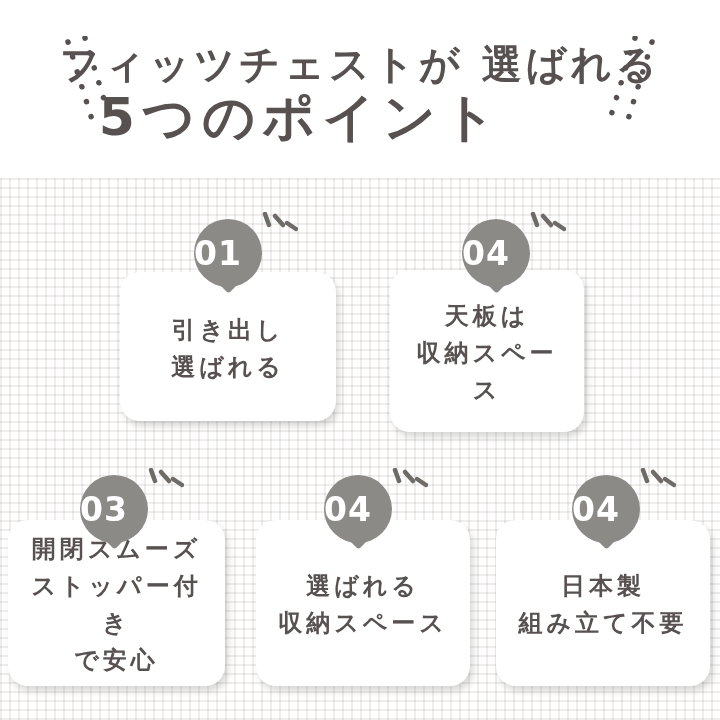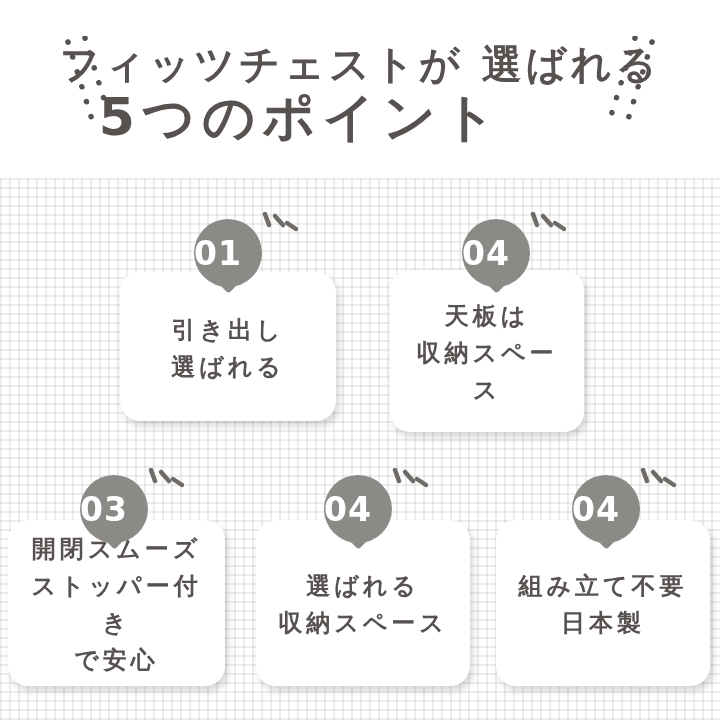--- a/index.html
+++ b/index.html
@@ -109,22 +109,22 @@
 
   <div class="card" style="left:256px;top:520px;width:214px;height:166px">
     <p class="card-text">
       <span class="ln">選ばれる</span>
       <span class="ln">収納スペース</span>
     </p>
   </div>
 
   <div class="card" style="left:496px;top:520px;width:214px;height:166px">
     <p class="card-text">
+      <span class="ln">日本製</span>
       <span class="ln">組み立て不要</span>
-      <span class="ln">日本製</span>
     </p>
   </div>
 
   <div class="balloon" style="left:194px;top:219px">
     <svg class="sparkle" viewBox="0 0 36 20" width="36" height="20">
       <g stroke="var(--sparkle,#6f6b67)" stroke-width="4.5" stroke-linecap="round">
         <line x1="3" y1="2" x2="7" y2="13"></line>
           <line x1="13" y1="4" x2="21" y2="13"></line>
           <line x1="25" y1="11" x2="34" y2="17"></line>
       </g>

